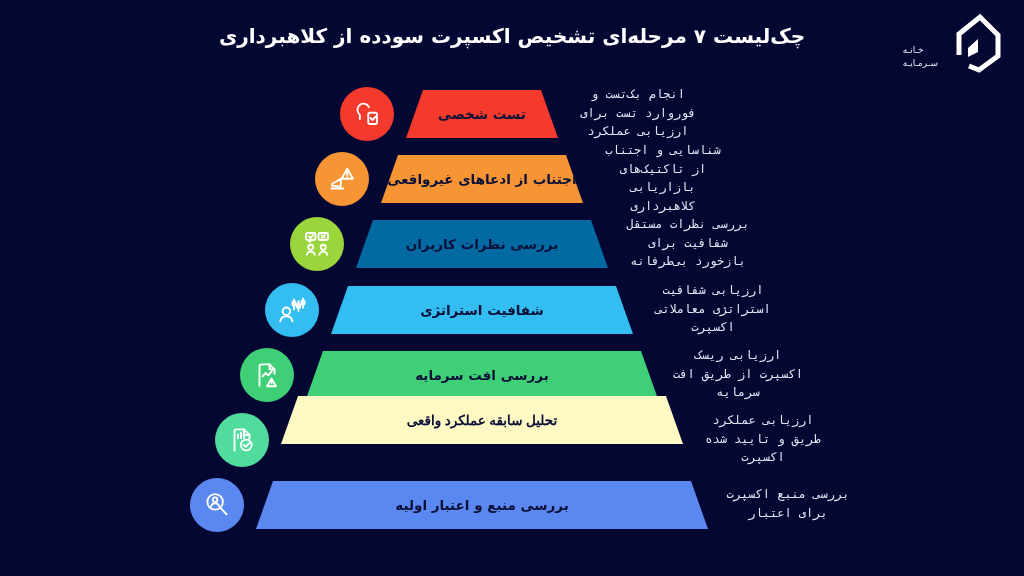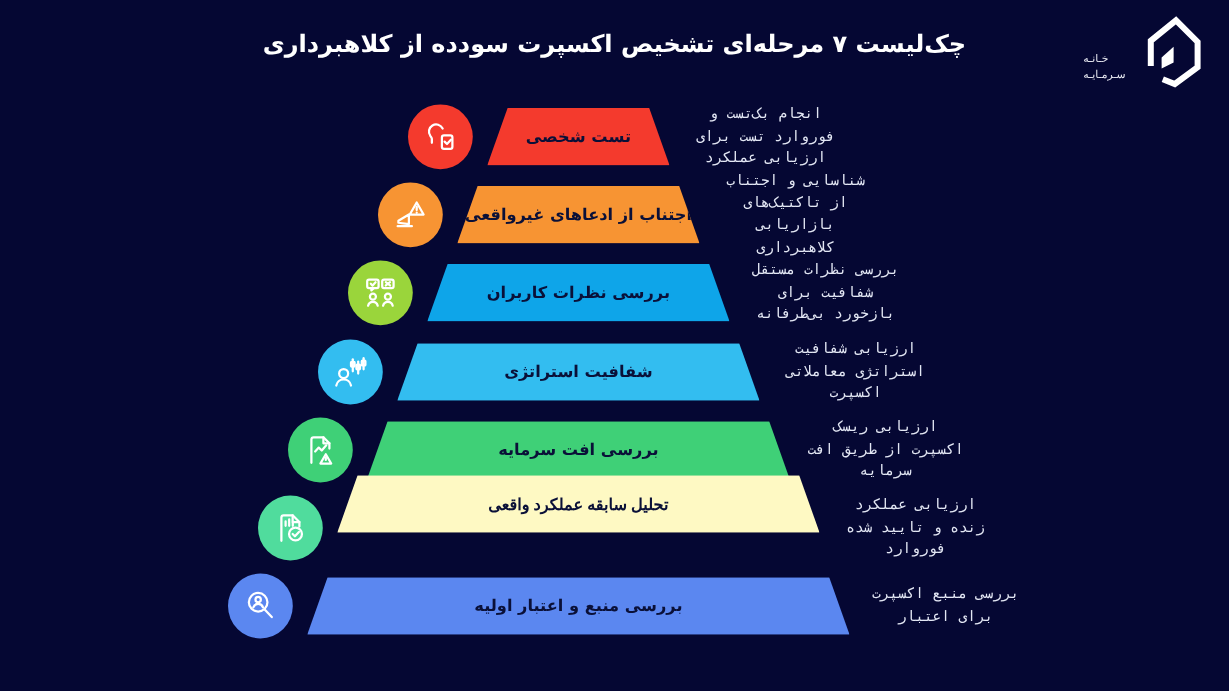--- a/index.html
+++ b/index.html
@@ -99,21 +99,21 @@
             <path d="M5.6 6l1.2 1.2 2-2.2"></path>
             <path d="M6 8.8v1.6l1.8-1.6"></path>
             <rect x="13.2" y="3.2" width="7.6" height="5.6" rx="1.2"></rect>
             <path d="M15.6 4.9l2.8 2.2m0-2.2l-2.8 2.2"></path>
             <circle cx="7" cy="14.6" r="2"></circle>
             <path d="M3.8 20.6a3.3 3.3 0 0 1 6.4 0"></path>
             <circle cx="17" cy="14.6" r="2"></circle>
             <path d="M13.8 20.6a3.3 3.3 0 0 1 6.4 0"></path>
           </svg>
         </div>
-    <div class="bar" style="left: 356px; top: 220px; width: 252px; background: #0ea5e9; clip-path: polygon(17px 0px, calc(100% - 17px) 0px, 100% 100%, 0px 100%);">
+    <div class="bar" style="left: 356px; top: 220px; width: 252px; background: #0369a1; clip-path: polygon(17px 0px, calc(100% - 17px) 0px, 100% 100%, 0px 100%);">
       <span class="bar-label">بررسی نظرات کاربران</span>
     </div>
     <div class="desc" style="left: 622px; top: 244px;">بررسی نظرات مستقل شفافیت برای بازخورد بی‌طرفانه</div>
   </div>
 
   <div class="row">
     <div class="icon-circle" style="left: 265px; top: 283px; background: rgb(51, 189, 240);">
           <svg width="30" height="30" viewBox="0 0 24 24" fill="none" stroke="#ffffff" stroke-width="1.5" stroke-linecap="round" stroke-linejoin="round">
             <path d="M13.6 3.5v8"></path>
             <rect x="12.4" y="5.2" width="2.4" height="3.2" rx=".5"></rect>
@@ -153,21 +153,21 @@
             <path d="M6 20.5V5a1.5 1.5 0 0 1 1.5-1.5h6L18 8v3"></path>
             <path d="M13.5 3.5V8H18"></path>
             <path d="M8.8 10.5V7.6M11.2 10.5V6.2M13.6 10.5V8.2"></path>
             <circle cx="15.4" cy="16" r="4.3"></circle>
             <path d="M13.5 16l1.5 1.5 2.7-2.9"></path>
           </svg>
         </div>
     <div class="bar" style="left: 281px; top: 396px; width: 402px; background: #fef9c3; clip-path: polygon(17px 0px, calc(100% - 17px) 0px, 100% 100%, 0px 100%); font-family: Liberation Serif, serif;">
       <span class="bar-label">تحلیل سابقه عملکرد واقعی</span>
     </div>
-    <div class="desc" style="left: 697px; top: 440px;">ارزیابی عملکرد زنده و تایید شده فوروارد</div>
+    <div class="desc" style="left: 697px; top: 440px;">ارزیابی عملکرد طریق و تایید شده اکسپرت</div>
   </div>
 
   <div class="row">
     <div class="icon-circle" style="left: 190px; top: 478px; background: rgb(91, 135, 240);">
           <svg width="30" height="30" viewBox="0 0 24 24" fill="none" stroke="#ffffff" stroke-width="1.5" stroke-linecap="round" stroke-linejoin="round">
             <circle cx="10.5" cy="9.5" r="6.2"></circle>
             <path d="M15 14.5l4.6 4.9"></path>
             <circle cx="10.5" cy="7.7" r="1.8"></circle>
             <path d="M7.3 12.9a3.4 3.4 0 0 1 6.4 0"></path>
           </svg>

